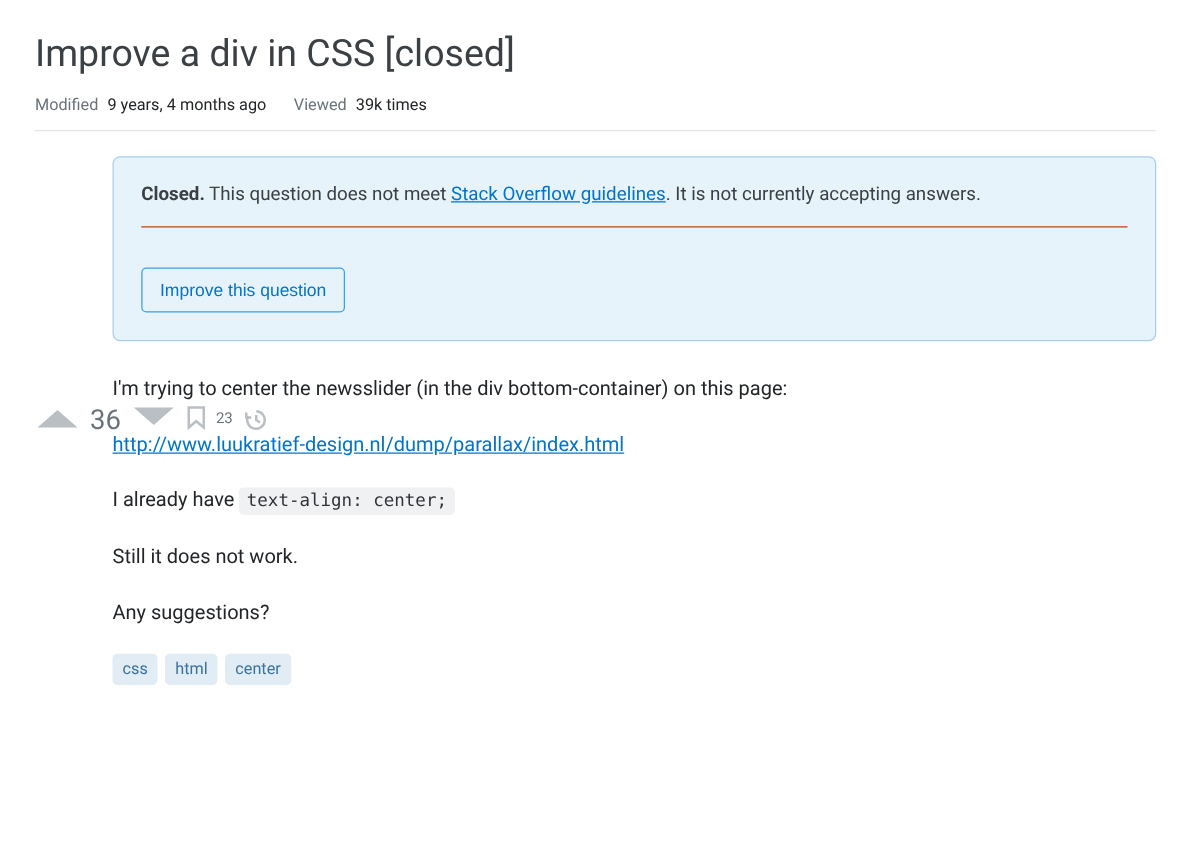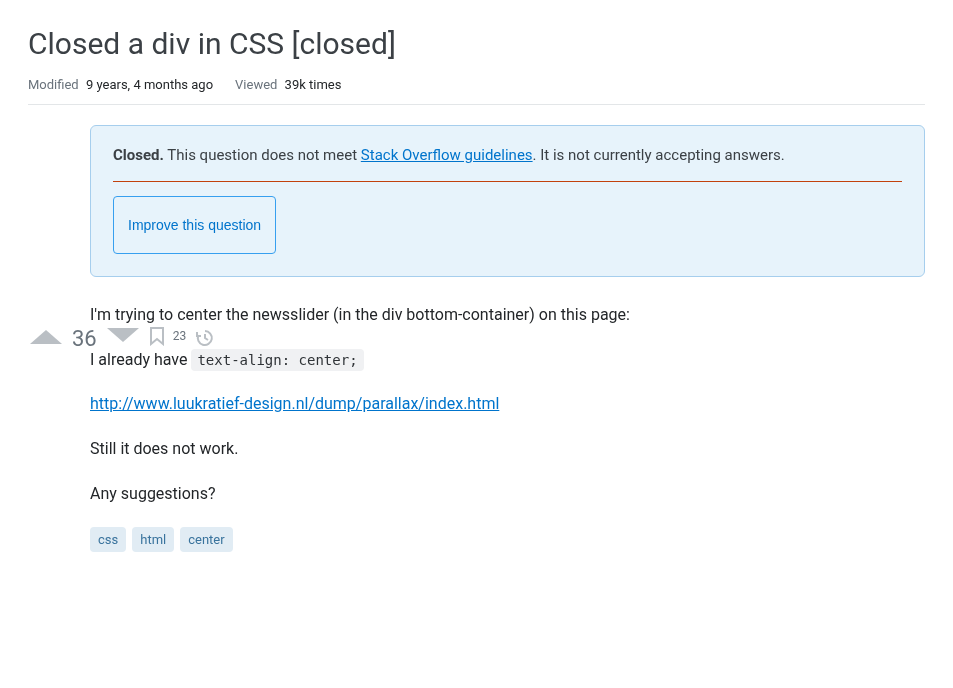--- a/index.html
+++ b/index.html
@@ -53,25 +53,26 @@
       font-size: 15px;
       line-height: 1.55;
       color: #3b4045;
     }
     .notice .line1 { padding-bottom: 14px; border-bottom: 1px solid #c2410c; margin-bottom: 14px; }
     .notice a { color: #0074cc; text-decoration: underline; }
     .notice .detail-row { display: flex; gap: 12px; align-items: flex-start; color: #3b4045;}
     .notice .detail-row .bulb { flex-shrink: 0; margin-top: 2px; }
     .notice .closed-ago { margin-top: 6px; }
     .improve-btn {
+      margin-top: 18px;
       display: inline-block;
       border: 1px solid #379fef;
       color: #0074cc;
       background: #e7f3fb;
-      padding: 20px 14px;
+      padding: 9px 14px;
       border-radius: 4px;
       font-size: 14px;
       cursor: pointer;
     }
     .prose p { margin-bottom: 20px; font-size: 16px; line-height: 1.55; color: #232629;}
     .prose a { color: #0074cc; text-decoration: underline; }
     .prose code {
       background: #f0f1f3;
       border-radius: 4px;
       padding: 3px 6px;
@@ -85,21 +86,21 @@
       color: #39739d;
       font-size: 13px;
       border-radius: 4px;
       padding: 5px 8px;
       cursor: pointer;
     }
   </style>
 </head>
 <body>
 
-<h1 class="title">Closed a div in CSS [closed]</h1>
+<h1 class="title">Improve a div in CSS [closed]</h1>
 
 <div class="meta-row">
   <div class="meta-item">
     <span class="meta-label">Modified</span>
     <span class="meta-value">9 years, 4 months ago</span>
   </div>
   <div class="meta-item">
     <span class="meta-label">Viewed</span>
     <span class="meta-value">39k times</span>
   </div>
@@ -138,22 +139,22 @@
 
     <div class="notice">
       <div class="line1">
         <strong>Closed.</strong><span> This question does not meet </span><a href="#">Stack Overflow guidelines</a><span>. It is not currently accepting answers.</span>
       </div>
       <button class="improve-btn">Improve this question</button>
     </div>
 
     <div class="prose">
       <p>I'm trying to center the newsslider (in the div bottom-container) on this page:</p>
+      <p><a href="#">http://www.luukratief-design.nl/dump/parallax/index.html</a></p>
       <p><span>I already have </span><code>text-align: center;</code></p>
-      <p><a href="#">http://www.luukratief-design.nl/dump/parallax/index.html</a></p>
       <p>Still it does not work.</p>
       <p>Any suggestions?</p>
     </div>
 
     <div class="tags">
       <span class="tag">css</span>
       <span class="tag">html</span>
       <span class="tag">center</span>
     </div>
 

